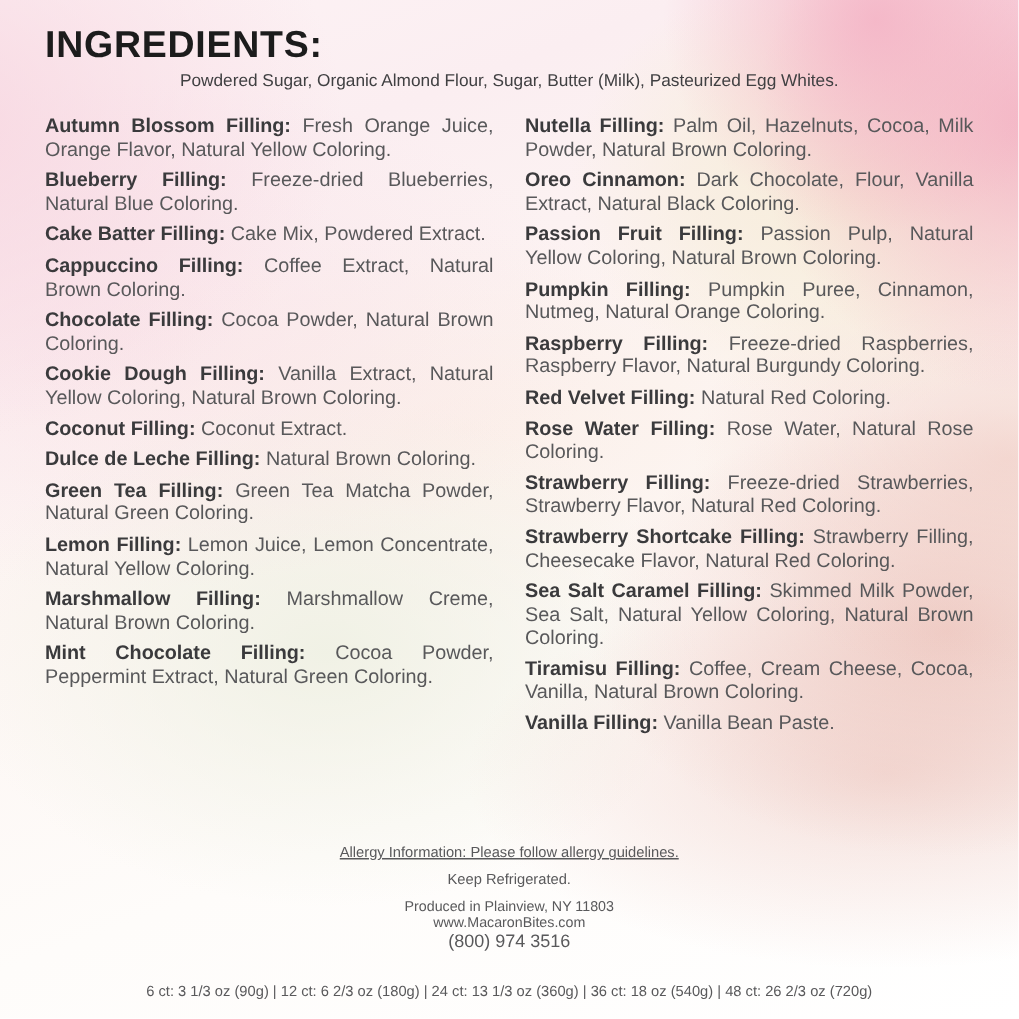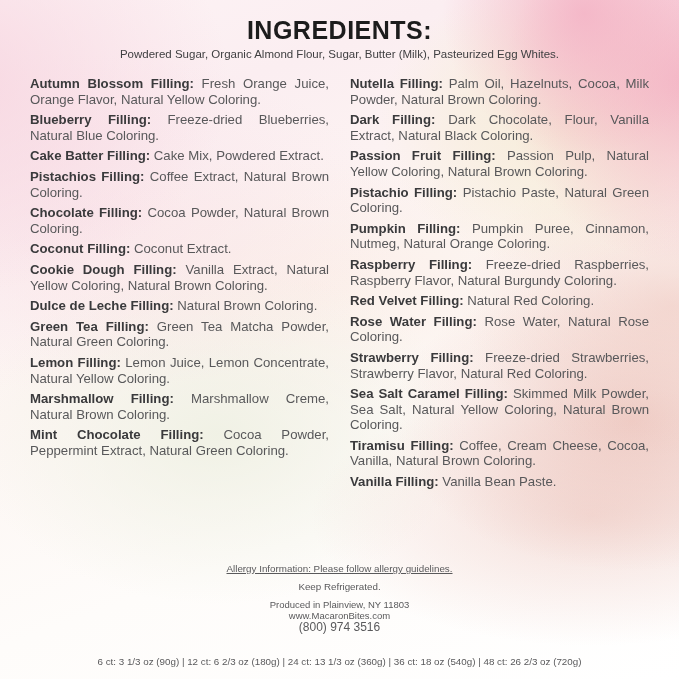--- a/index.html
+++ b/index.html
@@ -32,21 +32,20 @@
       linear-gradient(160deg, #fdf3f5 0%, #fbeef1 18%, #fdf6f3 45%, #fefcfa 70%, #ffffff 100%);
   }
   .content {
     position: relative;
     z-index: 1;
     height: 100%;
     box-sizing: border-box;
     padding: 16px 30px 0 30px;
   }
   .title {
-    text-align: center;
     font-size: 25px;
     font-weight: bold;
     letter-spacing: 0.5px;
     color: #1c1c1c;
     margin: 0 0 3px 0;
   }
   .subtitle {
     text-align: center;
     font-size: 11.5px;
     color: #404042;
@@ -99,59 +98,59 @@
     <p class="subtitle">Powdered Sugar, Organic Almond Flour, Sugar, Butter (Milk), Pasteurized Egg Whites.</p>
 
     <div class="columns">
       <div class="column" id="left-column">
   <p class="filling"><span class="filling-name">Autumn Blossom Filling: </span><span class="filling-ingredients">Fresh Orange Juice, Orange Flavor, Natural Yellow Coloring.</span></p>
 
   <p class="filling"><span class="filling-name">Blueberry Filling: </span><span class="filling-ingredients">Freeze-dried Blueberries, Natural Blue Coloring.</span></p>
 
   <p class="filling"><span class="filling-name">Cake Batter Filling: </span><span class="filling-ingredients">Cake Mix, Powdered Extract.</span></p>
 
-  <p class="filling"><span class="filling-name">Pistachios Filling: </span><span class="filling-ingredients">Coffee Extract, Natural Brown Coloring.</span></p>
+  <p class="filling"><span class="filling-name">Cappuccino Filling: </span><span class="filling-ingredients">Coffee Extract, Natural Brown Coloring.</span></p>
 
 
   <p class="filling"><span class="filling-name">Chocolate Filling: </span><span class="filling-ingredients">Cocoa Powder, Natural Brown Coloring.</span></p>
 
+  <p class="filling"><span class="filling-name">Cookie Dough Filling: </span><span class="filling-ingredients">Vanilla Extract, Natural Yellow Coloring, Natural Brown Coloring.</span></p>
+
   <p class="filling"><span class="filling-name">Coconut Filling: </span><span class="filling-ingredients">Coconut Extract.</span></p>
-
-  <p class="filling"><span class="filling-name">Cookie Dough Filling: </span><span class="filling-ingredients">Vanilla Extract, Natural Yellow Coloring, Natural Brown Coloring.</span></p>
 
   <p class="filling"><span class="filling-name">Dulce de Leche Filling: </span><span class="filling-ingredients">Natural Brown Coloring.</span></p>
 
   <p class="filling"><span class="filling-name">Green Tea Filling: </span><span class="filling-ingredients">Green Tea Matcha Powder, Natural Green Coloring.</span></p>
 
 
   <p class="filling"><span class="filling-name">Lemon Filling: </span><span class="filling-ingredients">Lemon Juice, Lemon Concentrate, Natural Yellow Coloring.</span></p>
 
   <p class="filling"><span class="filling-name">Marshmallow Filling: </span><span class="filling-ingredients">Marshmallow Creme, Natural Brown Coloring.</span></p>
 
   <p class="filling"><span class="filling-name">Mint Chocolate Filling: </span><span class="filling-ingredients">Cocoa Powder, Peppermint Extract, Natural Green Coloring.</span></p>
 </div>
       <div class="column" id="right-column">
   <p class="filling"><span class="filling-name">Nutella Filling: </span><span class="filling-ingredients">Palm Oil, Hazelnuts, Cocoa, Milk Powder, Natural Brown Coloring.</span></p>
 
-  <p class="filling"><span class="filling-name">Dark Filling: </span><span class="filling-ingredients">Dark Chocolate, Flour, Vanilla Extract, Natural Black Coloring.</span></p>
+  <p class="filling"><span class="filling-name">Oreo Cinnamon: </span><span class="filling-ingredients">Dark Chocolate, Flour, Vanilla Extract, Natural Black Coloring.</span></p>
 
   <p class="filling"><span class="filling-name">Passion Fruit Filling: </span><span class="filling-ingredients">Passion Pulp, Natural Yellow Coloring, Natural Brown Coloring.</span></p>
 
-  <p class="filling"><span class="filling-name">Pistachio Filling: </span><span class="filling-ingredients">Pistachio Paste, Natural Green Coloring.</span></p>
 
   <p class="filling"><span class="filling-name">Pumpkin Filling: </span><span class="filling-ingredients">Pumpkin Puree, Cinnamon, Nutmeg, Natural Orange Coloring.</span></p>
 
   <p class="filling"><span class="filling-name">Raspberry Filling: </span><span class="filling-ingredients">Freeze-dried Raspberries, Raspberry Flavor, Natural Burgundy Coloring.</span></p>
 
   <p class="filling"><span class="filling-name">Red Velvet Filling: </span><span class="filling-ingredients">Natural Red Coloring.</span></p>
 
   <p class="filling"><span class="filling-name">Rose Water Filling: </span><span class="filling-ingredients">Rose Water, Natural Rose Coloring.</span></p>
 
   <p class="filling"><span class="filling-name">Strawberry Filling: </span><span class="filling-ingredients">Freeze-dried Strawberries, Strawberry Flavor, Natural Red Coloring.</span></p>
 
+  <p class="filling"><span class="filling-name">Strawberry Shortcake Filling: </span><span class="filling-ingredients">Strawberry Filling, Cheesecake Flavor, Natural Red Coloring.</span></p>
 
   <p class="filling"><span class="filling-name">Sea Salt Caramel Filling: </span><span class="filling-ingredients">Skimmed Milk Powder, Sea Salt, Natural Yellow Coloring, Natural Brown Coloring.</span></p>
 
   <p class="filling"><span class="filling-name">Tiramisu Filling: </span><span class="filling-ingredients">Coffee, Cream Cheese, Cocoa, Vanilla, Natural Brown Coloring.</span></p>
 
   <p class="filling"><span class="filling-name">Vanilla Filling: </span><span class="filling-ingredients">Vanilla Bean Paste.</span></p>
 </div>
     </div>
   </div>
 

